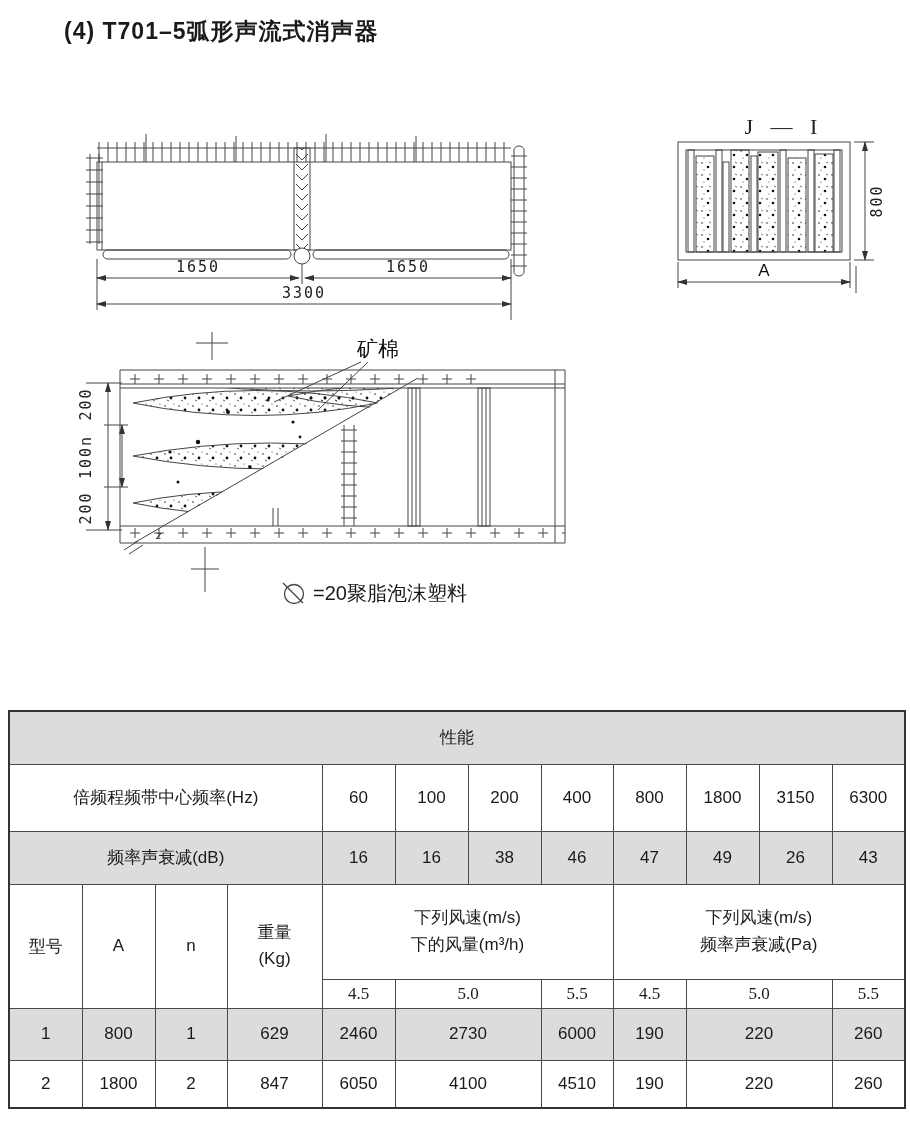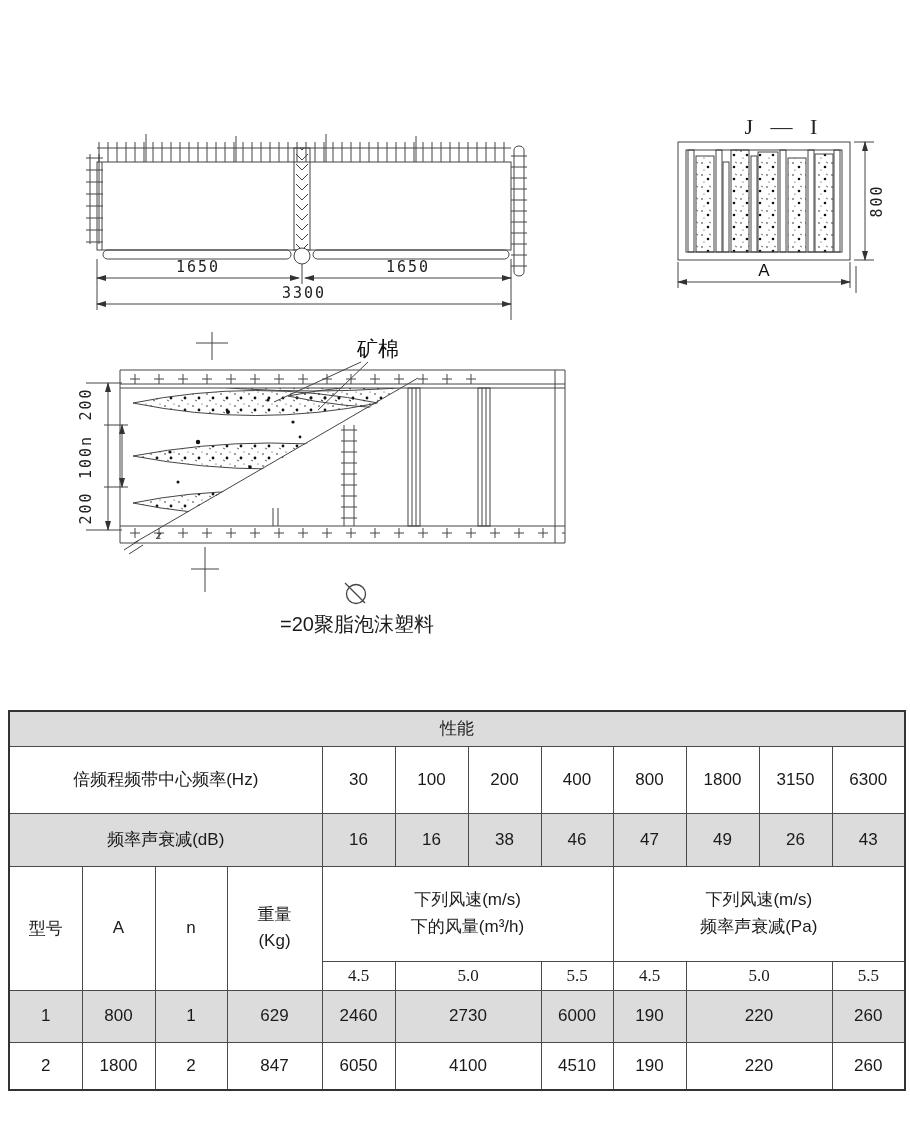--- a/index.html
+++ b/index.html
@@ -5,41 +5,42 @@
   html,body{margin:0;padding:0;background:#fff;}
   .page{position:relative;width:910px;height:1124px;background:#ffffff;overflow:hidden;
         font-family:"Liberation Sans",sans-serif;color:#1a1a1a;}
   .title{position:absolute;left:64px;top:16px;font-size:23px;font-weight:bold;
          letter-spacing:1px;margin:0;}
   svg{position:absolute;overflow:visible;}
   .d1{left:86px;top:132px;}
   .d2{left:660px;top:112px;}
   .d3{left:78px;top:330px;}
   .legend{position:absolute;left:280px;top:578px;display:flex;align-items:center;
-          gap:3px;font-size:20px;flex-direction:column;}
+          gap:3px;font-size:20px;}
   .legend svg{position:static;}
   .dimtxt{font-family:"DejaVu Sans Mono",monospace;font-size:15px;letter-spacing:2px;fill:#222;}
   .cjk{font-size:21px;fill:#111;}
   .jilabel{font-family:"Liberation Serif",serif;font-size:22px;letter-spacing:6px;fill:#222;}
   .zmark{font-size:11px;font-style:italic;fill:#333;}
 
   table.spec{position:absolute;left:8px;top:710px;width:896px;border-collapse:collapse;
              table-layout:fixed;font-size:17px;text-align:center;}
   table.spec td{border:1px solid #4a4a4a;padding:0;vertical-align:middle;}
   table.spec{border:2px solid #333;}
   tr.grey td{background:#dcdcdc;}
-  tr.r1{height:35px;margin-left:34px;} tr.r2{height:67px;} tr.r3{height:53px;padding-left:28px;}
+  tr.r1{height:53px;margin-left:34px;} tr.r2{height:67px;} tr.r3{height:53px;padding-left:28px;}
   tr.r4{height:95px;} tr.r5{height:29px;font-family:Liberation Serif, serif;} tr.r6{height:52px;} tr.r7{height:48px;}
   .two-line div{line-height:1.55;}
 </style>
 </head>
 <body>
 
 <div class="page">
 
+  <h1 class="title">(4) T701–5弧形声流式消声器</h1>
 
   <svg class="d1" width="446" height="190" viewBox="0 0 446 190">
     <defs>
       <pattern id="t1" width="9" height="20" patternUnits="userSpaceOnUse">
         <line x1="4" y1="0" x2="4" y2="20" stroke="#444" stroke-width="1"></line>
       </pattern>
       <pattern id="chev" width="16" height="10" patternUnits="userSpaceOnUse">
         <path d="M2,2 L8,8 L14,2" fill="none" stroke="#444" stroke-width="1"></path>
       </pattern>
       <marker id="d1a" viewBox="0 0 10 8" refX="9" refY="4" markerWidth="11" markerHeight="8" orient="auto-start-reverse">
@@ -274,21 +275,21 @@
         <col style="width:73px">
         <col style="width:73px">
         <col style="width:73px">
     </colgroup>
     <tbody>
         <tr class="grey r1">
       <td colspan="12">性能</td>
     </tr>
     <tr class="r2">
       <td colspan="4">倍频程频带中心频率(Hz)</td>
-      <td>30</td>
+      <td>60</td>
       <td>100</td>
       <td>200</td>
       <td>400</td>
       <td>800</td>
       <td>1800</td>
       <td>3150</td>
       <td>6300</td>
     </tr>
     <tr class="grey r3">
       <td colspan="4">频率声衰减(dB)</td>

